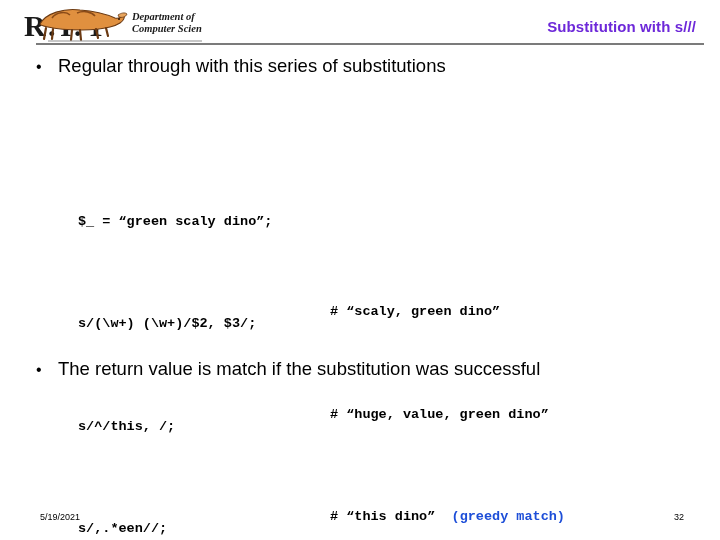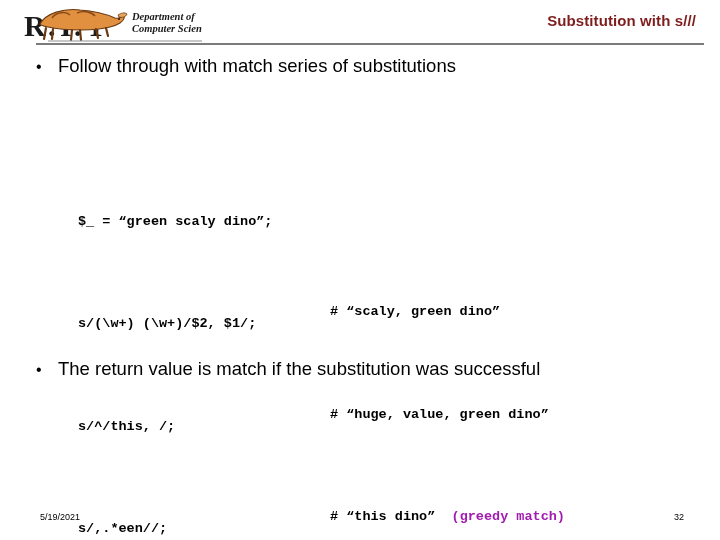--- a/index.html
+++ b/index.html
@@ -30,26 +30,26 @@
     left: 22px;
     top: 4px;
     width: 180px;
     height: 40px;
   }
   #logo svg { display: block; }
 
   #header-title {
     position: absolute;
     right: 24px;
-    top: 12px;
+    top: 18px;
     font-family: "Liberation Sans", sans-serif;
     font-weight: bold;
     font-size: 15px;
     letter-spacing: 0.1px;
-    color: #7f1d1d;
+    color: #6d28d9;
     white-space: nowrap;
     text-align: right;
   }
 
   #header-rule {
     position: absolute;
     left: 36px;
     top: 43px;
     width: 668px;
     height: 0;
@@ -98,21 +98,21 @@
     top: 16px;
     white-space: pre;
   }
   .code-comment {
     position: absolute;
     left: 252px;
     top: 4px;
     white-space: pre;
   }
   .code-note {
-    color: #a21caf;
+    color: #1d4ed8;
     white-space: pre;
   }
 
   
   #slide-footer {
     position: absolute;
     left: 0;
     top: 508px;
     width: 720px;
     height: 24px;
@@ -174,32 +174,32 @@
       <text x="110" y="28" font-family="Liberation Serif, serif" font-style="italic" font-size="10.5" font-weight="bold" fill="#1a1a1a">Computer Science</text>
     </svg>
   </div>
 
   <div id="header-title">Substitution with s///</div>
   <div id="header-rule"></div>
 </div>
 
 <div id="bullet-1" class="bullet-row">
   <span class="bullet-dot">•</span>
-  <span>Follow through with match series of substitutions</span>
+  <span>Regular through with this series of substitutions</span>
 </div>
 
 <div id="code-block">
 
   <div class="code-line">
     <span class="code-stmt">$_ = “green scaly dino”;</span>
     <span class="code-comment"><span></span><span class="code-note"></span></span>
   </div>
 
   <div class="code-line">
-    <span class="code-stmt">s/(\w+) (\w+)/$2, $1/;</span>
+    <span class="code-stmt">s/(\w+) (\w+)/$2, $3/;</span>
     <span class="code-comment"><span># “scaly, green dino”</span><span class="code-note"></span></span>
   </div>
 
   <div class="code-line">
     <span class="code-stmt">s/^/this, /;</span>
     <span class="code-comment"><span># “huge, value, green dino”</span><span class="code-note"></span></span>
   </div>
 
   <div class="code-line">
     <span class="code-stmt">s/,.*een//;</span>

